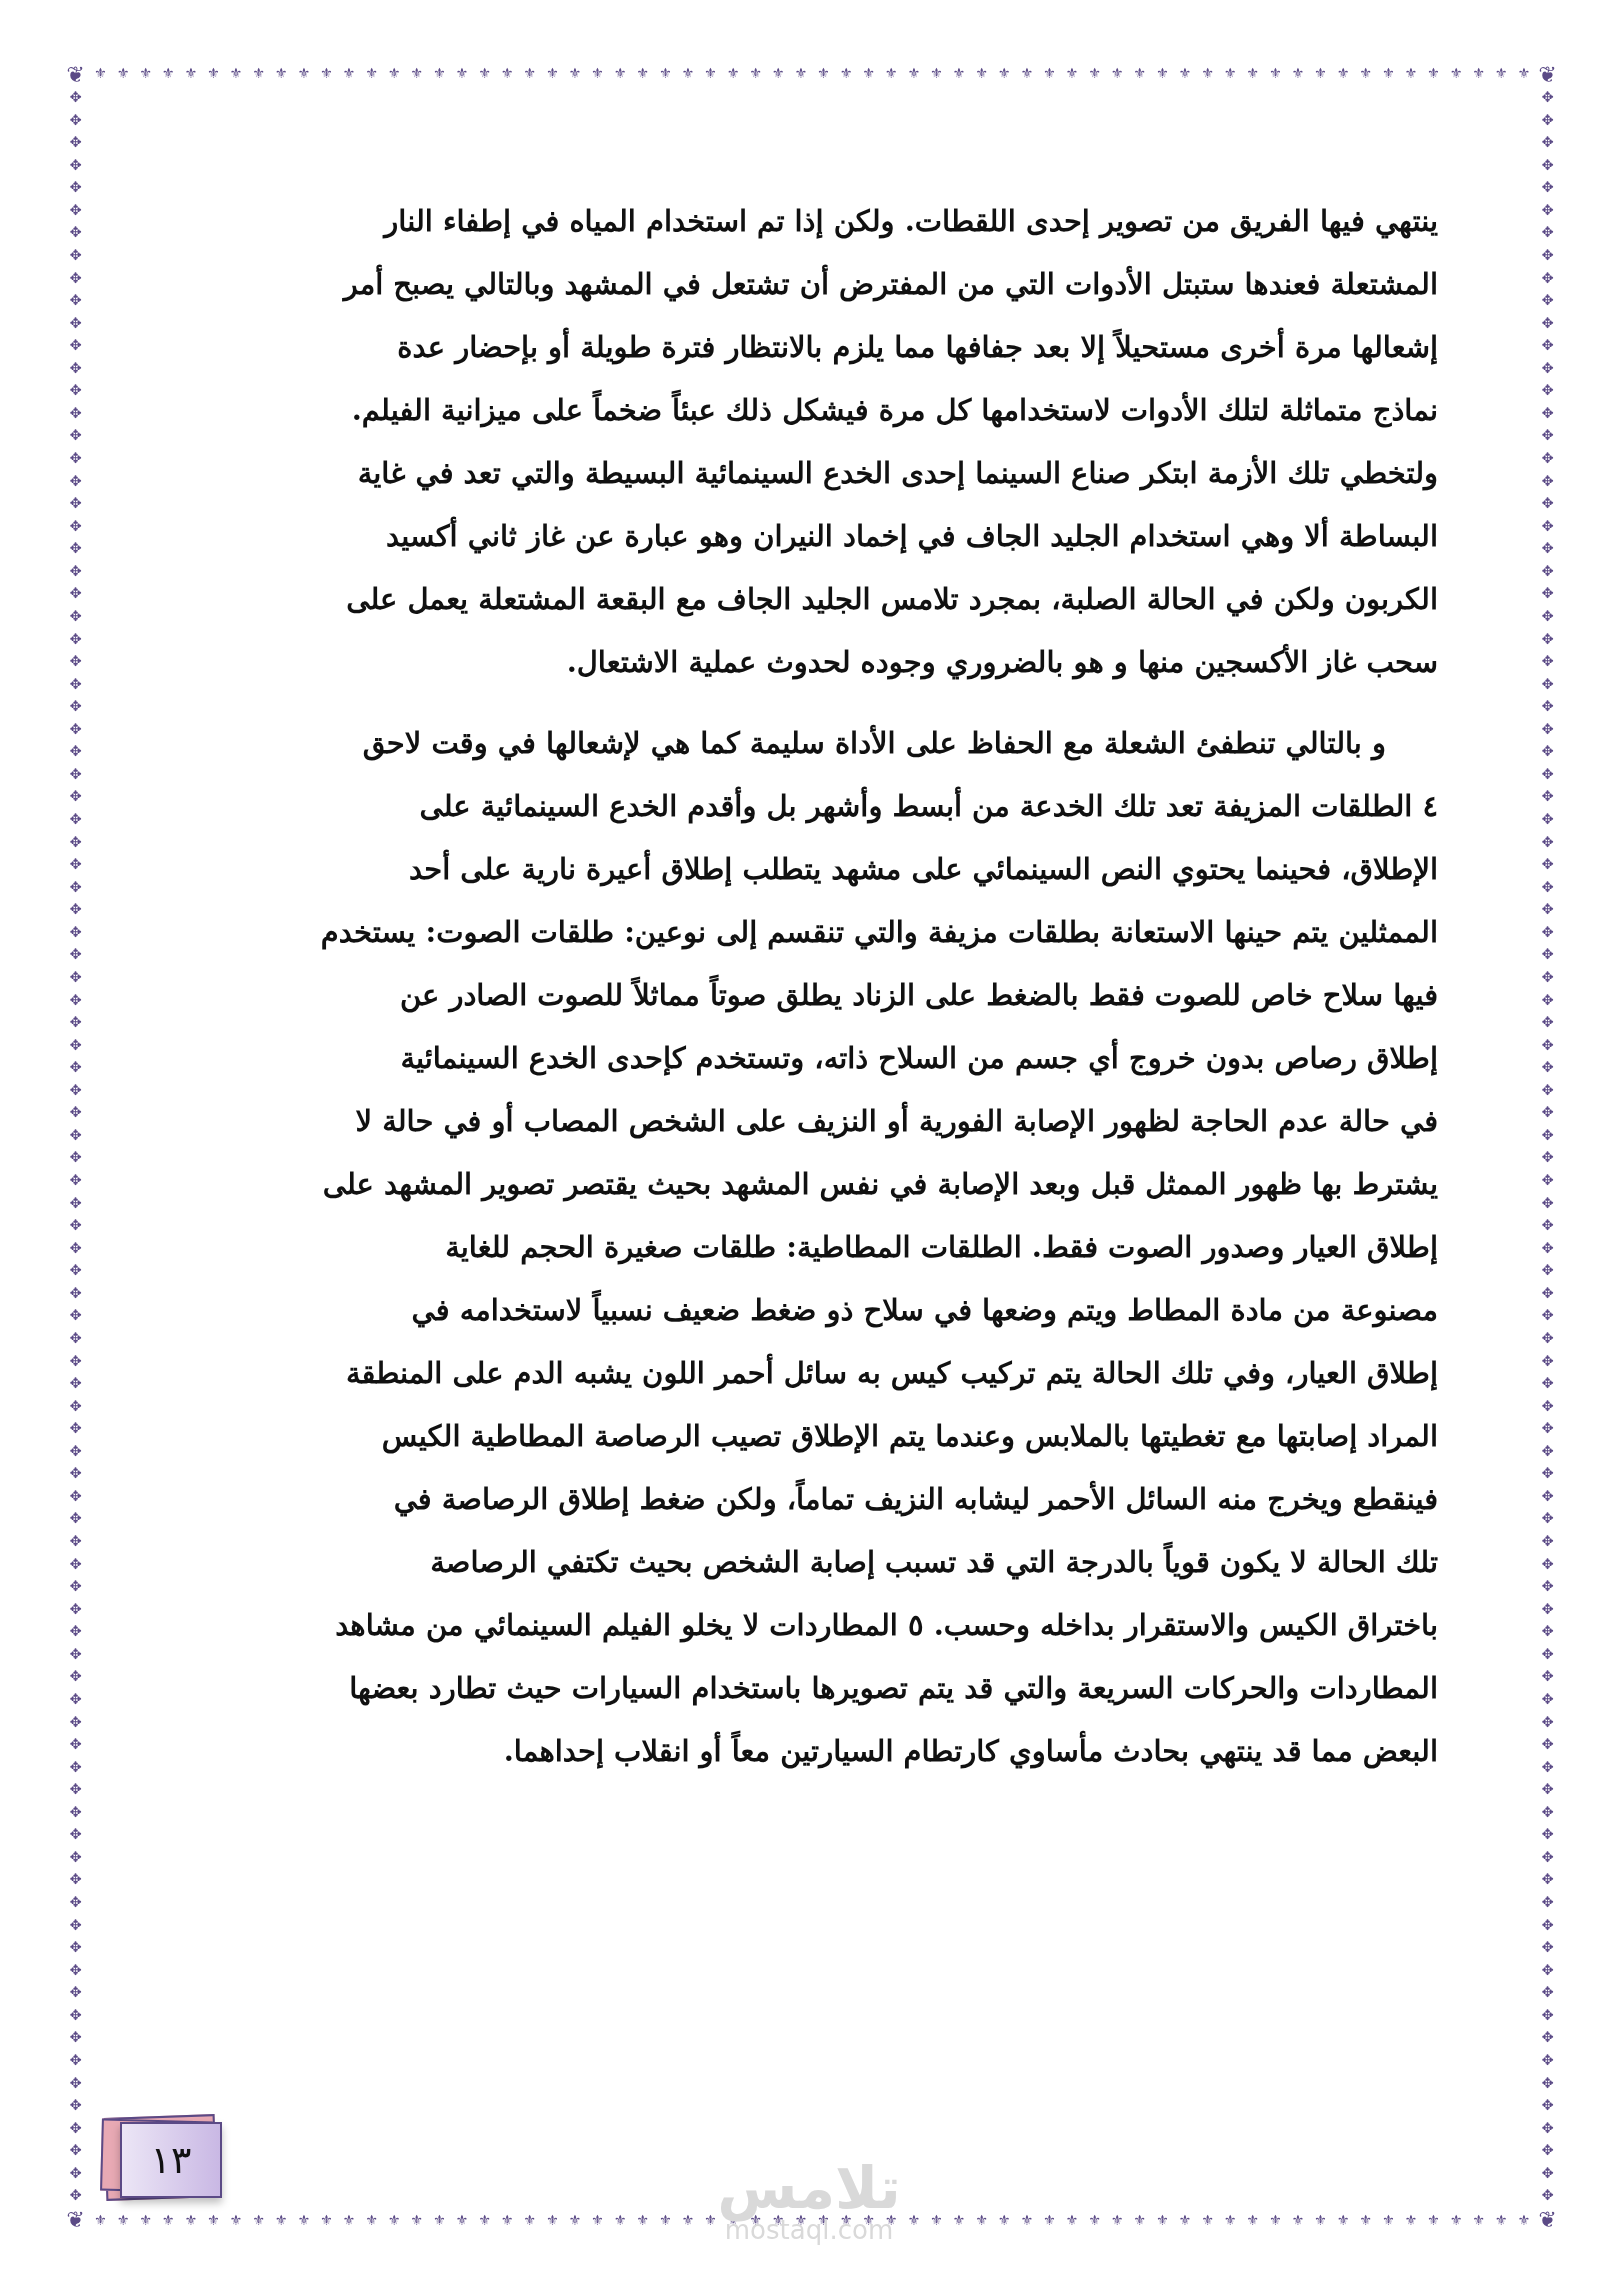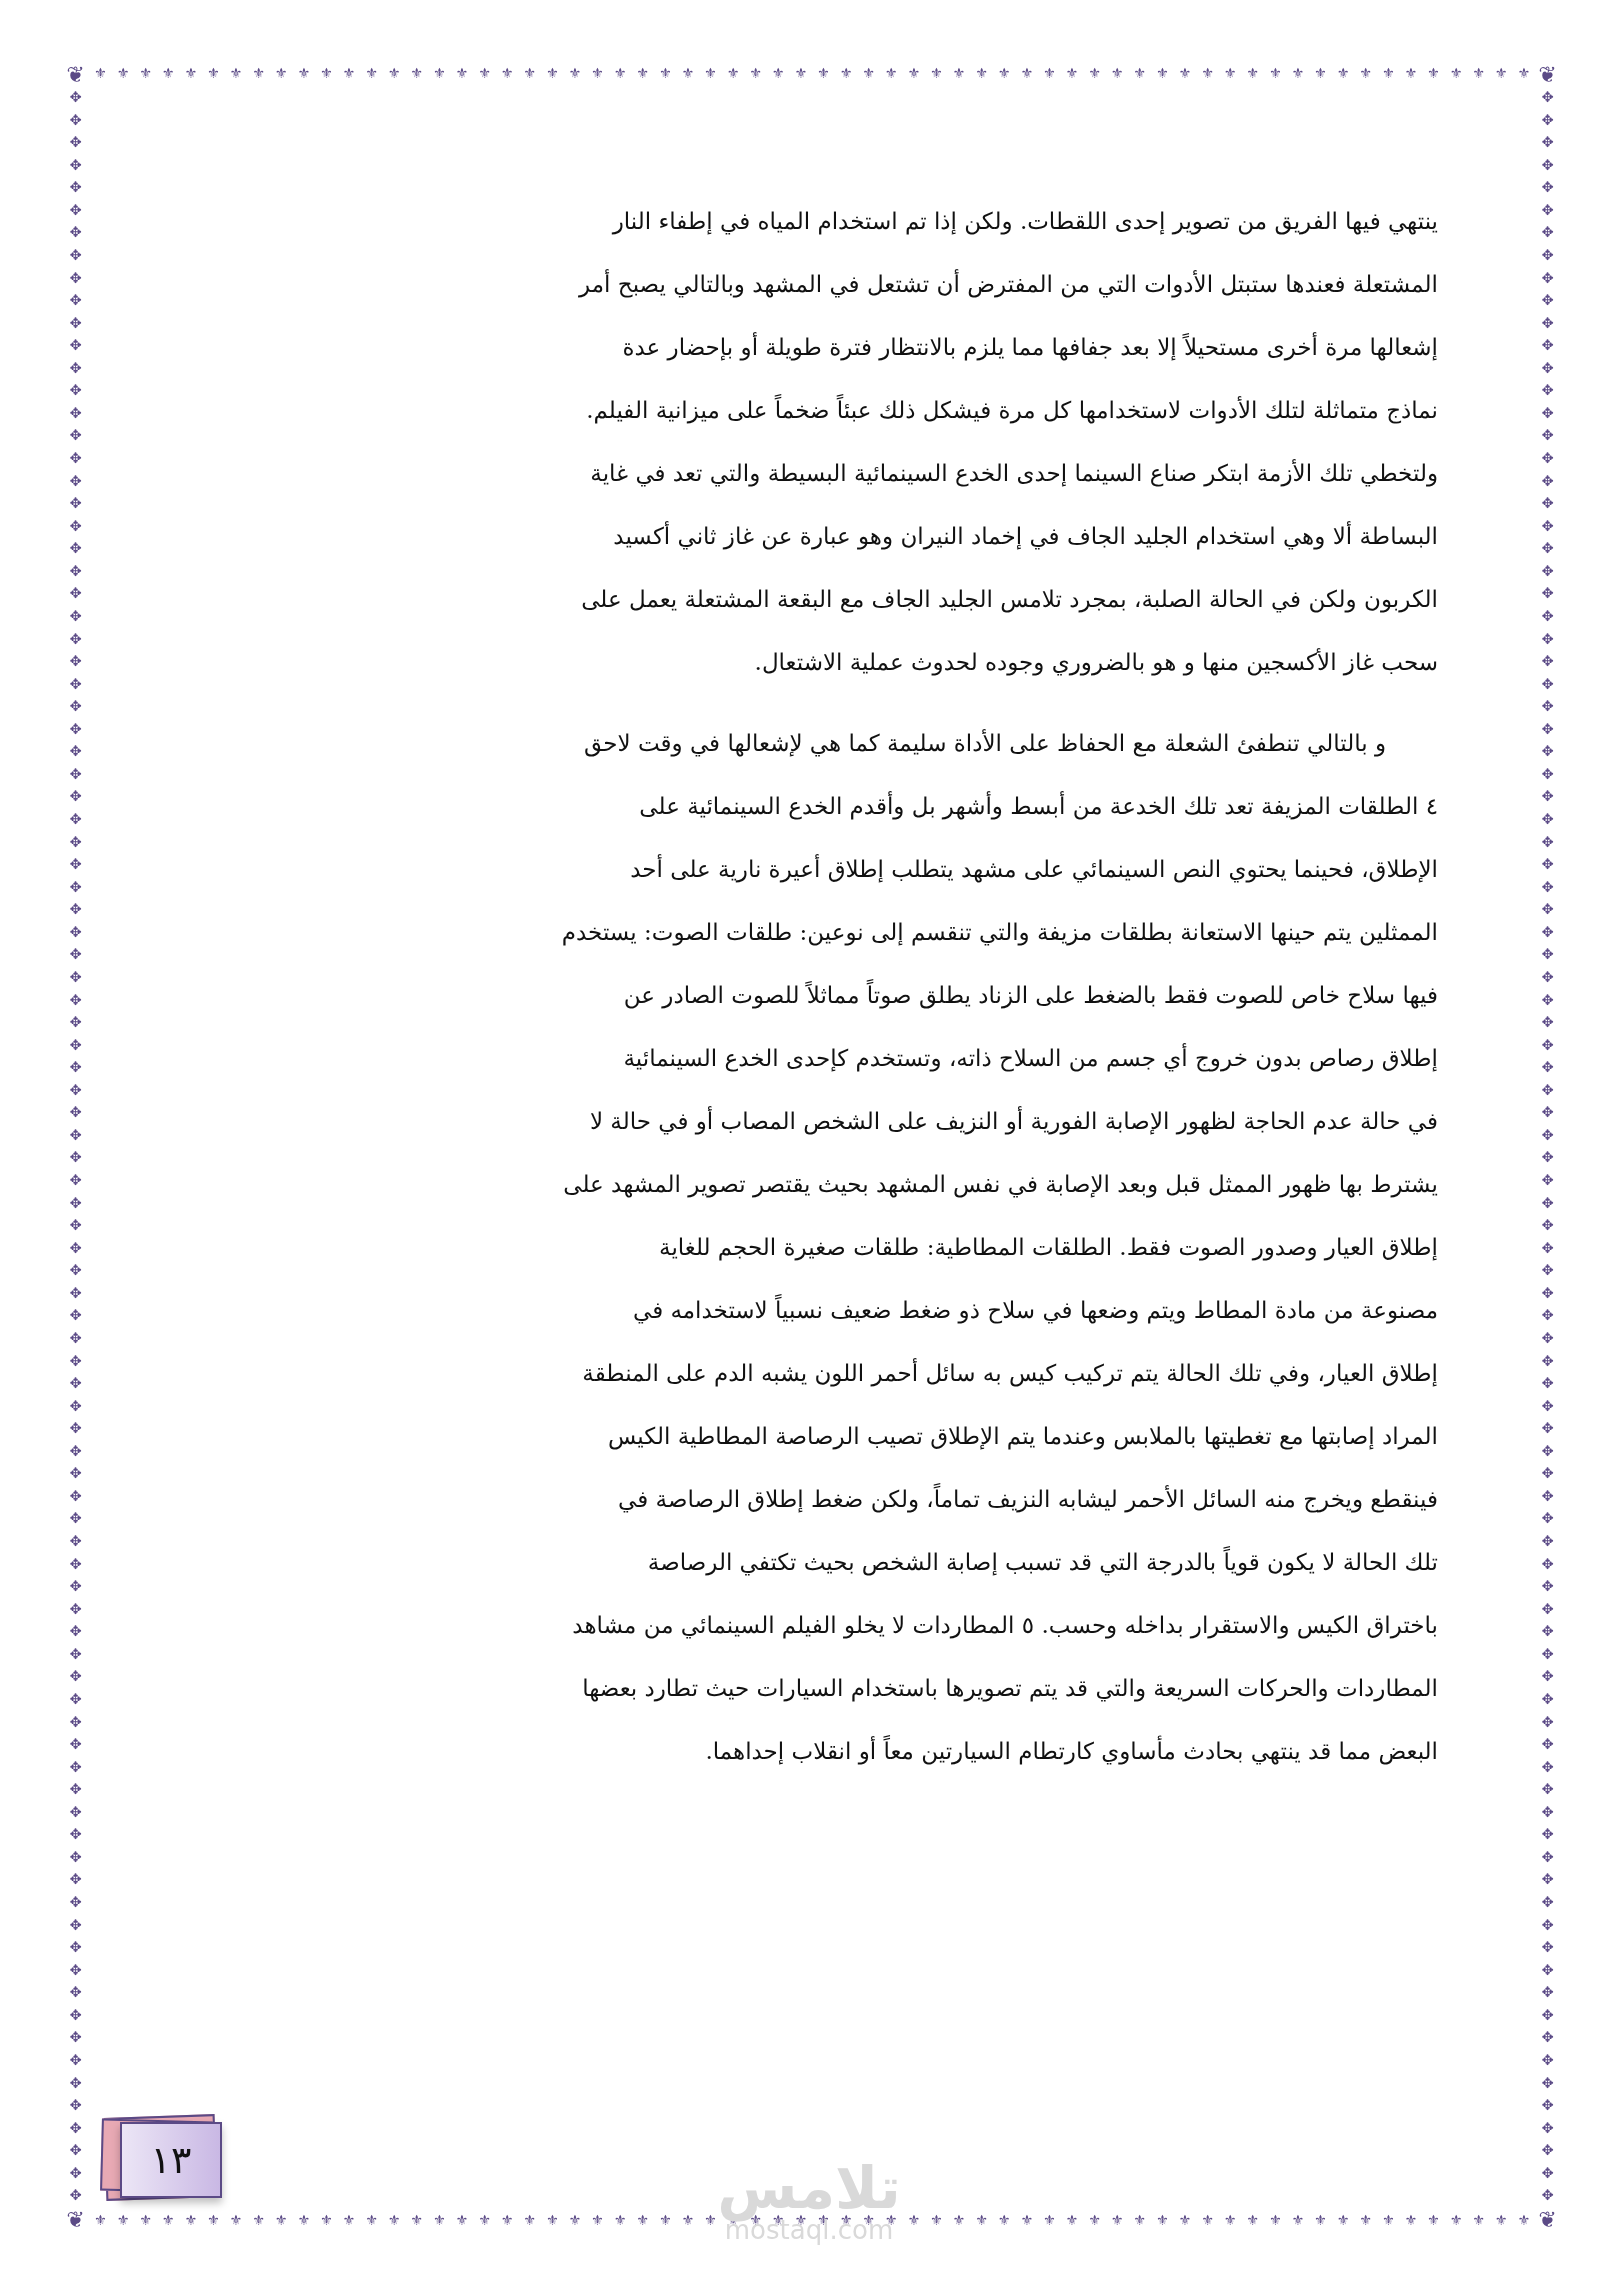--- a/index.html
+++ b/index.html
@@ -2,21 +2,21 @@
 <html style="font-size:10.5px"><head>
 <meta charset="utf-8">
 <style>
   html, body { margin: 0; padding: 0; background: #ffffff; }
   body { width: 1623px; height: 2295px; position: relative; overflow: hidden; font-family: "DejaVu Sans", sans-serif; }
   .motif-h { position: absolute; left: 92px; width: 1441px; height: 17px; display: flex; justify-content: space-between; overflow: hidden; }
   .motif-v { position: absolute; top: 89px; height: 2116px; width: 17px; display: flex; flex-direction: column; justify-content: space-between; overflow: hidden; }
   .motif-h span, .motif-v span { color: #5b4a86; font-size: 14.4px; line-height: 17px; text-align: center; width: 17px; }
   .corner { position: absolute; width: 23.6px; height: 23.6px; color: #5b4a86; font-size: 22px; line-height: 23.6px; text-align: center; }
   .content { position: absolute; left: 208px; top: 190px; width: 1230px; direction: rtl; text-align: justify; text-align-last: right;
-    font-family: "DejaVu Serif", serif; font-weight: normal; font-size: 23px; line-height: 63px; color: #111; }
+    font-family: "DejaVu Serif", serif; font-weight: bold; font-size: 29px; line-height: 63px; color: #111; }
   .content p { margin: 0; }
   .content p.gap { margin-top: 18.3px; text-indent: 52px; }
   .page-num-wrap { position: absolute; left: 98px; top: 2108px; width: 118px; height: 89px; }
   .pn-back1 { position: absolute; left: 6.5px; top: 7.9px; width: 107px; height: 79px; background: #e8a9b4; border: 2px solid #5b4a86; transform: rotate(-2deg); }
   .pn-back2 { position: absolute; left: 2.6px; top: 11.8px; width: 107px; height: 68px; background: #e8a9b4; border: 2px solid #5b4a86; transform: rotate(1.5deg); }
   .pn-front { position: absolute; left: 22px; top: 14.4px; width: 98px; height: 72px; background: linear-gradient(90deg, #ece6f6, #c9b8e4);
     border: 2px solid #5b4a86; box-shadow: 0 5.2px 7.9px rgba(0,0,0,0.25); display: flex; align-items: center; justify-content: center;
     font-family: "DejaVu Sans", sans-serif; font-size: 38px; color: #111; direction: rtl; }
   .watermark { position: absolute; left: 711px; top: 2159px; width: 196px; text-align: center; color: #d9d9d9; font-family: "DejaVu Sans", sans-serif; }
   .wm-ar { font-size: 58px; font-weight: bold; line-height: 59px; direction: rtl; }

